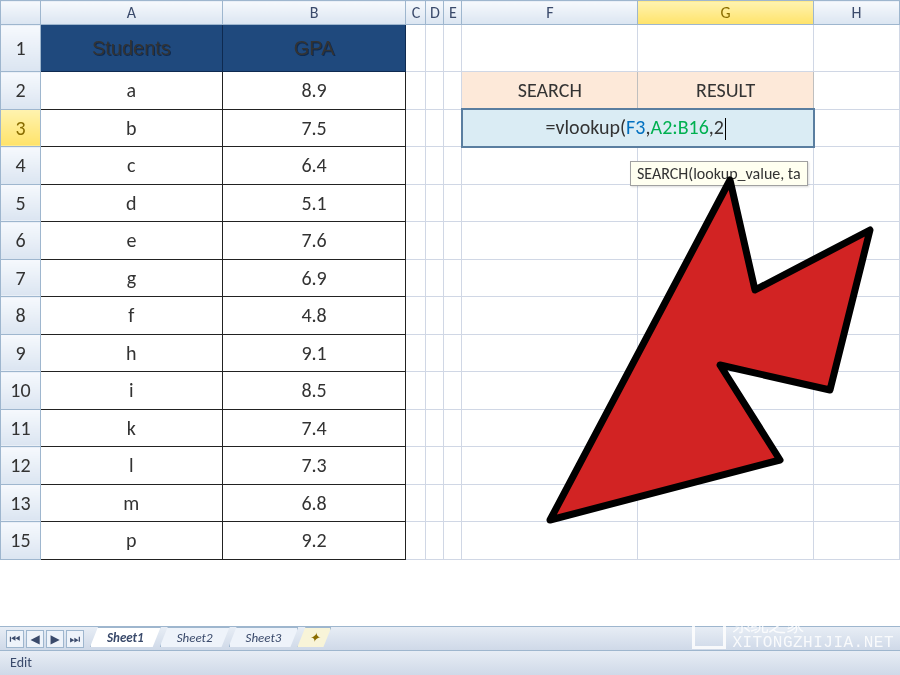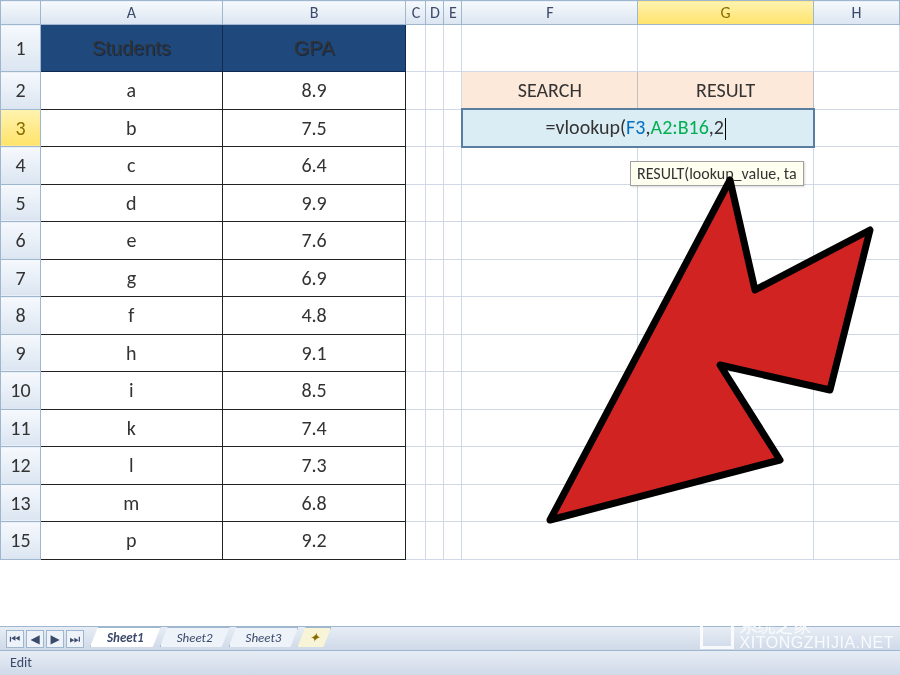--- a/index.html
+++ b/index.html
@@ -207,21 +207,21 @@
   }
   .wm .house::before {
     content: '';
     position: absolute;
     left: -7px; top: -18px;
     width: 0; height: 0;
     border-left: 24px solid transparent;
     border-right: 24px solid transparent;
     border-bottom: 16px solid #fff;
   }
-  .wm .txt { font-family: Liberation Sans, sans-serif; }
+  .wm .txt { font-family: Liberation Mono, monospace; }
   .wm .cn { font-size: 18px; display:block; line-height:1;}
   .wm .url { font-size: 16px; letter-spacing: .5px; display:block; line-height:1;}
 </style>
 </head>
 <body>
 
 <table class="grid">
   <colgroup>
     <col class="c-rh">
       <col class="c-A">
@@ -286,21 +286,21 @@
         <td></td>
         <td></td>
         <td></td>
         <td></td>
         <td></td>
         <td></td>
       </tr>
       <tr>
         <th class="rowhdr">5</th>
         <td class="data-cell">d</td>
-        <td class="data-cell">9.9</td>
+        <td class="data-cell">5.1</td>
         <td></td>
         <td></td>
         <td></td>
         <td></td>
         <td></td>
         <td></td>
       </tr>
       <tr>
         <th class="rowhdr">6</th>
         <td class="data-cell">e</td>
@@ -396,21 +396,21 @@
         <td></td>
         <td></td>
         <td></td>
         <td></td>
         <td></td>
         <td></td>
       </tr>
     </tbody>
 </table>
 
-<div class="fn-tooltip">RESULT(lookup_value, ta</div>
+<div class="fn-tooltip">SEARCH(lookup_value, ta</div>
 
 <svg class="big-arrow" width="370" height="380" viewBox="0 0 370 380">
   <path d="M 30 350
            L 210 10
            L 235 120
            L 350 60
            L 310 220
            L 200 195
            L 260 290
            Z" fill="#d22323" stroke="#000" stroke-width="7" stroke-linejoin="round"></path>

